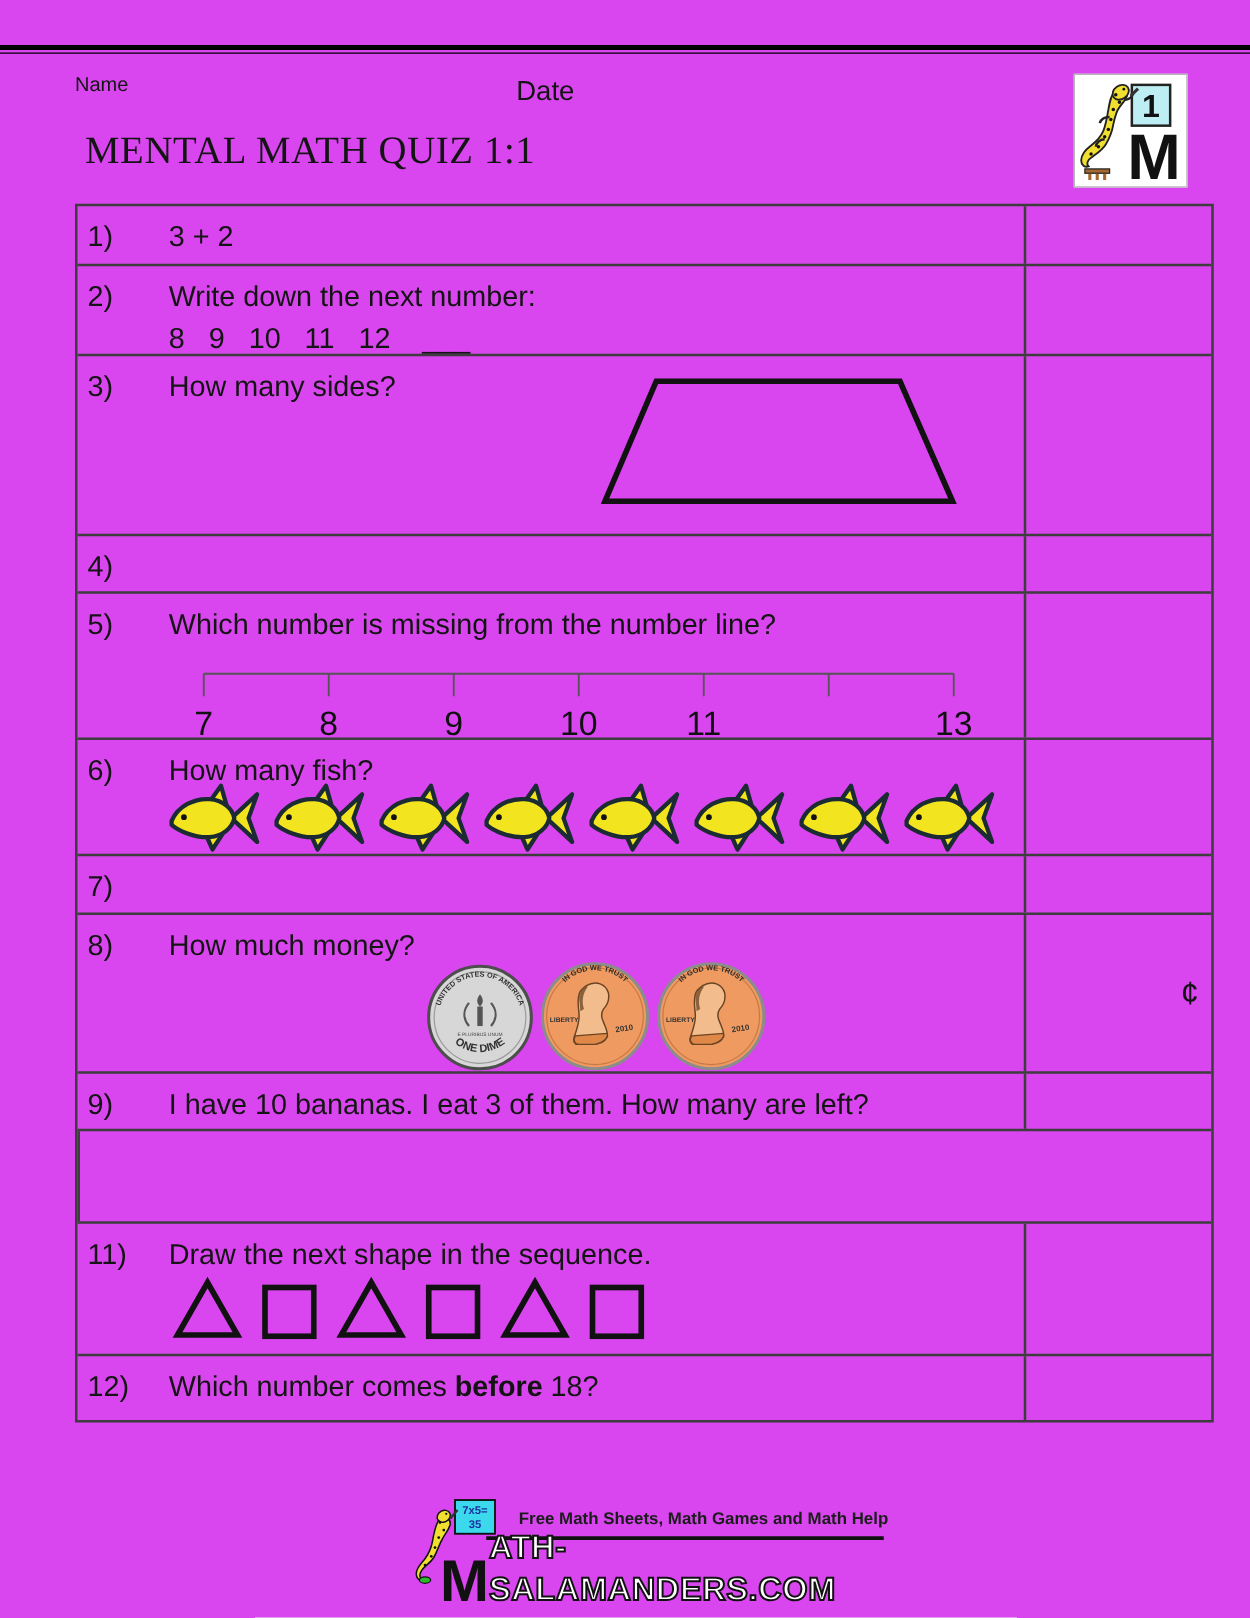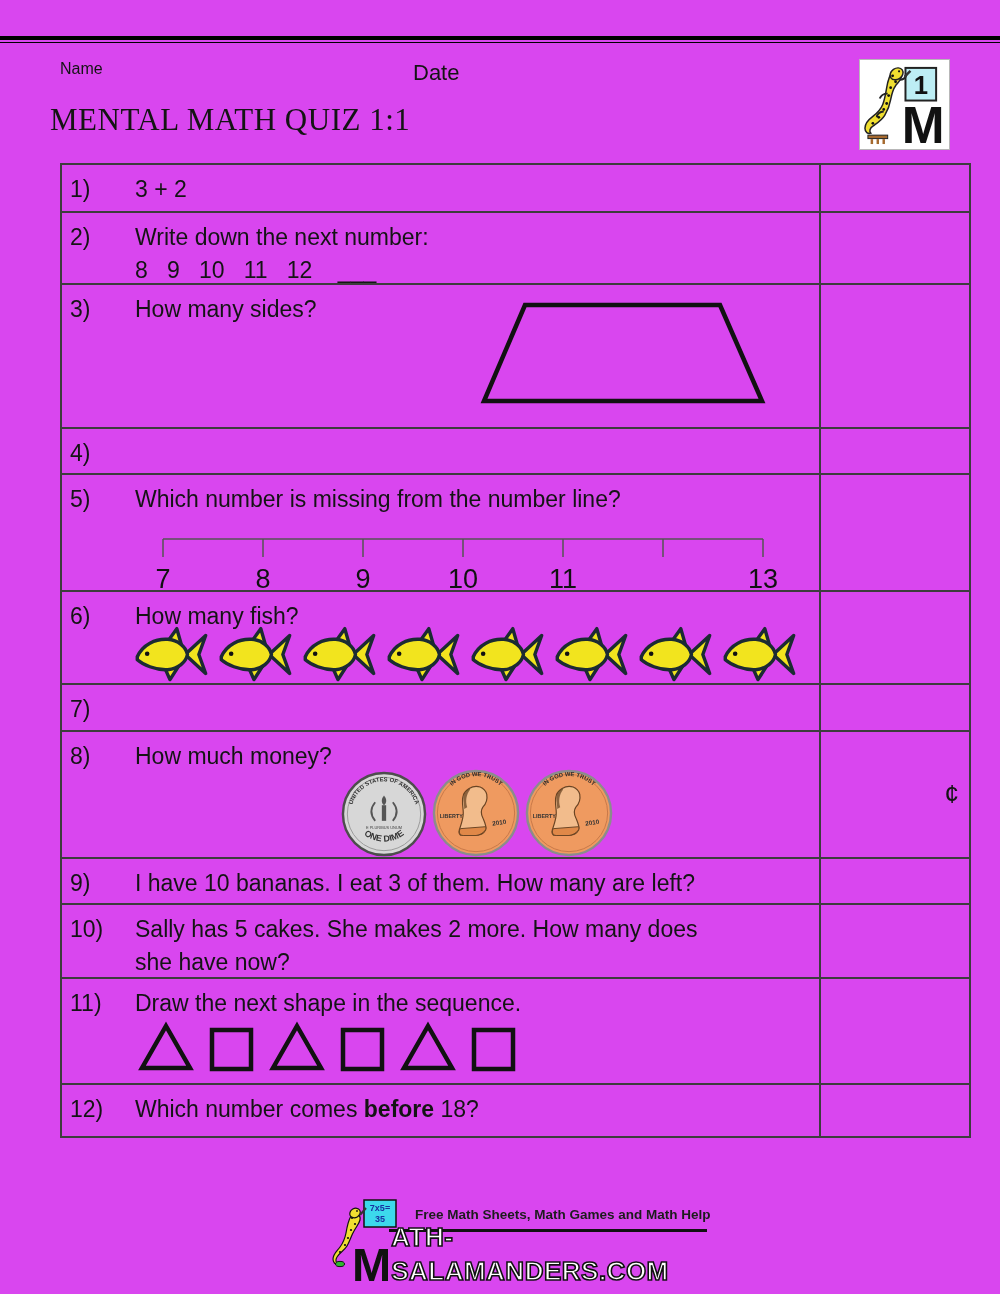--- a/index.html
+++ b/index.html
@@ -4,21 +4,21 @@
 <style>
   html,body{margin:0;padding:0;background:#e9e9e9;}
   .page{position:relative;width:1000px;height:1294px;background:#d946ef;overflow:hidden;
         font-family:"Liberation Sans",sans-serif;color:#141414;}
   
   .top-rule{position:absolute;left:0;top:36px;width:1000px;}
   .tr-thick{height:4px;background:#000;}
   .tr-thin{height:1px;background:#000;margin-top:2px;}
   .name-label{position:absolute;left:60px;top:60px;font-size:16px;}
   .date-label{position:absolute;left:413px;top:60px;font-size:22px;}
-  .title{position:absolute;left:50px;top:102px;margin:0;font-size:31px;font-weight:400;
+  .title{position:absolute;left:68px;top:102px;margin:0;font-size:31px;font-weight:400;
          font-family:"Liberation Serif",serif;letter-spacing:.5px;}
   .logo-box{position:absolute;left:859px;top:59px;width:89px;height:89px;background:#fff;
             border:1px solid #b7b7b7;}
   
   .quiz{position:absolute;left:60px;top:163px;width:911px;border:2px solid #3d3d3d;box-sizing:border-box;}
   .row{display:flex;border-bottom:2px solid #3d3d3d;box-sizing:border-box;}
   .row:last-child{border-bottom:none;}
   .qcell{position:relative;flex:1;padding:8px 8px 0 73px;font-size:23px;line-height:33px;box-sizing:border-box;}
   .qnum{position:absolute;left:8px;top:8px;}
   .acell{width:150px;border-left:2px solid #3d3d3d;box-sizing:border-box;
@@ -266,25 +266,20 @@
 
     <div class="row" style="height:46px">
       <div class="qcell">
         <span class="qnum">9)</span>
         <div class="qtext">I have 10 bananas. I eat 3 of them. How many are left?</div>
       </div>
       <div class="acell"></div>
     </div>
 
     <div class="row" style="height:74px">
-      <div class="qcell">
-        <span class="qnum">10)</span>
-        <div class="qtext">Sally has 5 cakes. She makes 2 more. How many does</div>
-        <div class="qtext">she have now?</div>
-      </div>
       <div class="acell"></div>
     </div>
 
     <div class="row" style="height:106px">
       <div class="qcell">
         <span class="qnum">11)</span>
         <div class="qtext">Draw the next shape in the sequence.</div>
         <div class="shape-row">
           <svg width="56" height="50" viewBox="0 0 56 50">
               <polygon points="28,4 52,46 4,46" fill="none" stroke="#111" stroke-width="4.5"></polygon>

